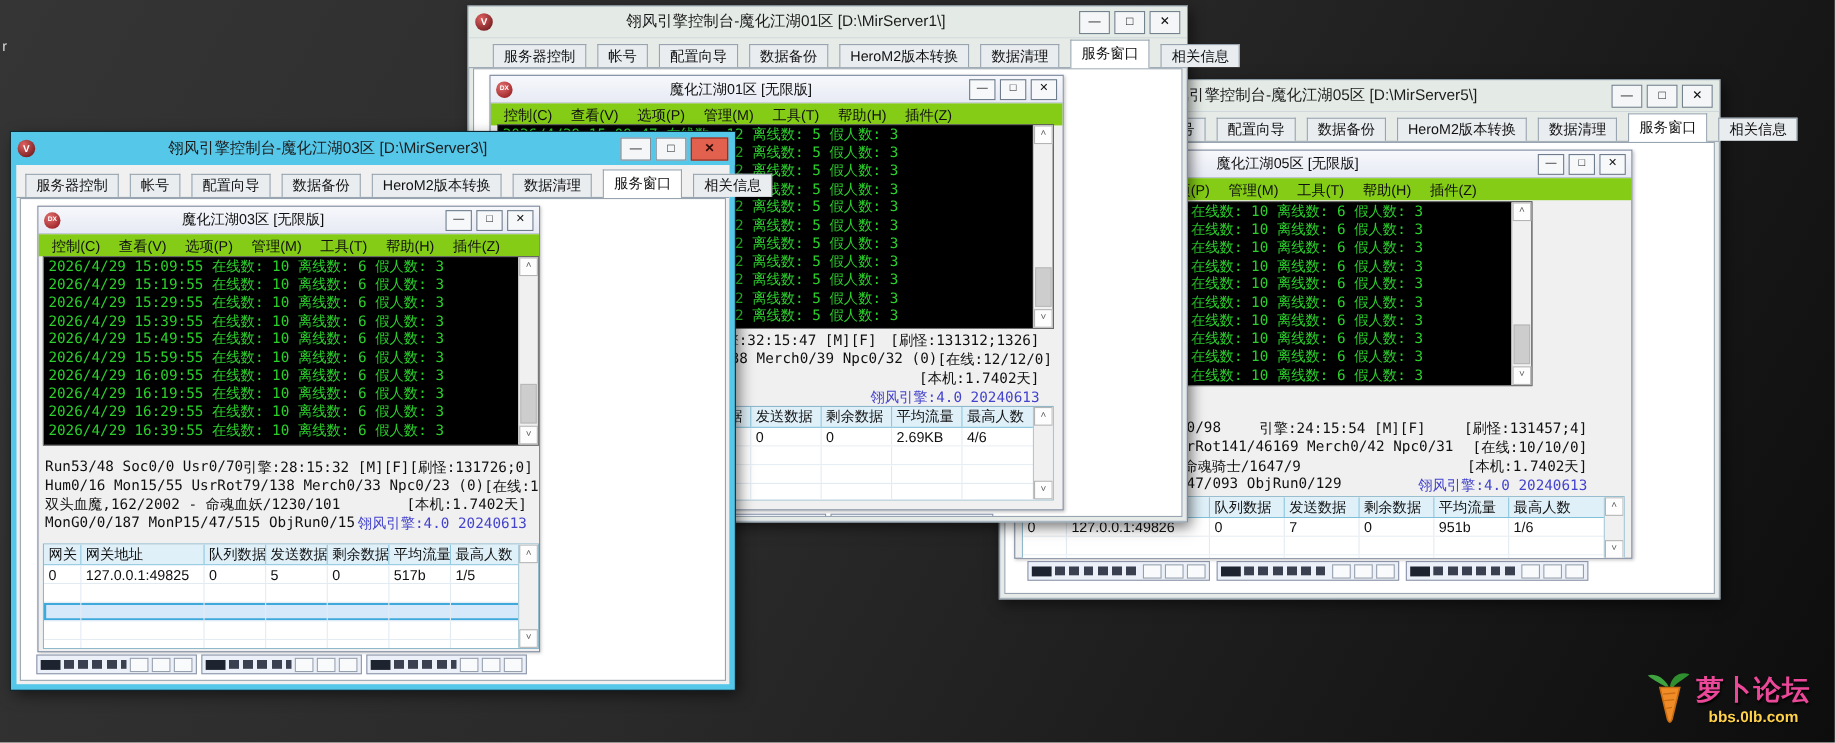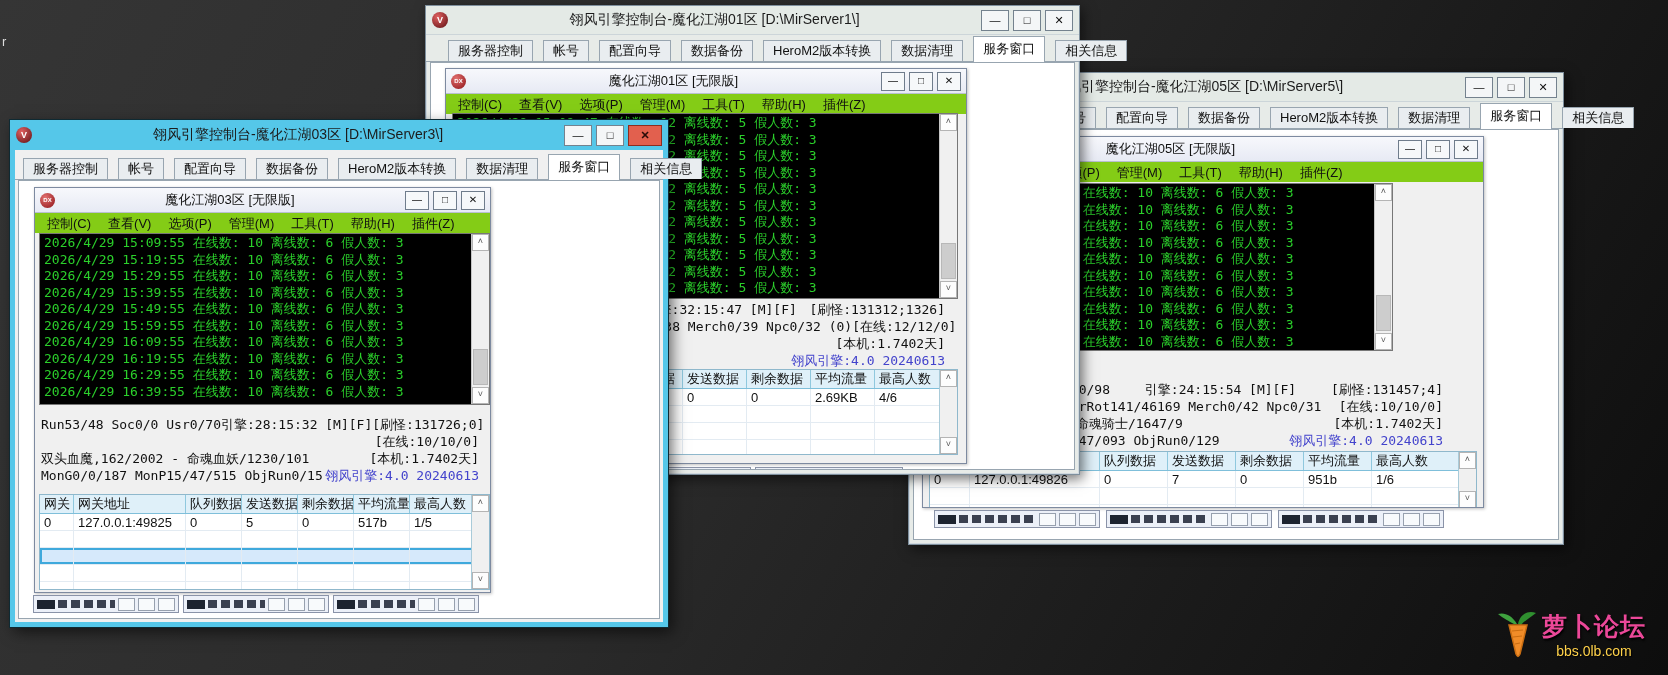--- a/index.html
+++ b/index.html
@@ -104,21 +104,21 @@
   #win-left .mdi{left:3px;right:3px;top:30px;bottom:3px;}
   #win-left .child{left:15px;top:6px;width:455px;height:404px;}
   #win-left .consolewrap{left:4px;top:45px;width:449px;height:170px;}
   #win-left .status{left:6px;top:228px;width:438px;text-align:right;}
   #win-left .gwtable{left:4px;top:306px;width:449px;height:94px;}
   
   .stray{position:absolute;left:2px;top:34px;color:#ddd;font-size:13px;}
   .wm{position:absolute;right:22px;bottom:16px;display:flex;align-items:center;gap:4px;z-index:10;}
   .wm-texts{display:flex;flex-direction:column;align-items:center;}
   .wm-title{font-size:25px;font-weight:bold;color:#ec4899;text-shadow:1px 2px 2px #000;letter-spacing:1px;}
-  .wm-url{font-size:14px;font-weight:normal;color:#ffd24a;text-shadow:1px 1px 1px #000;}
+  .wm-url{font-size:14px;font-weight:bold;color:#ffd24a;text-shadow:1px 1px 1px #000;}
 </style>
 </head>
 <body>
 
 <span class="stray">r</span>
 
 <div class="win inactive" id="win-center">
   <div class="tb">
     <span class="appicon">V</span>
     <span class="title">翎风引擎控制台-魔化江湖01区 [D:\MirServer1\]</span>
@@ -444,21 +444,21 @@
           <div class="vsb">
             <span class="sarr">˄</span>
             <span class="strack">
                 <span class="sthumb atbottom"></span>
               </span>
             <span class="sarr">˅</span>
           </div>
         </div>
         <div class="status">
           <div class="srow"><span class="sl">Run53/48 Soc0/0 Usr0/70</span><span class="sm">引擎:28:15:32 [M][F]</span><span class="sr">[刷怪:131726;0]</span></div>
-          <div class="srow"><span class="sm"></span><span class="sr">[在线:10/10/0]</span></div>
+          <div class="srow"><span class="sl">Hum0/16 Mon15/55 UsrRot79/138 Merch0/33 Npc0/23 (0)</span><span class="sm"></span><span class="sr">[在线:10/10/0]</span></div>
           <div class="srow"><span class="sl">双头血魔,162/2002 - 命魂血妖/1230/101</span><span class="sm"></span><span class="sr">[本机:1.7402天]</span></div>
           <div class="srow"><span class="sl">MonG0/0/187 MonP15/47/515 ObjRun0/15</span><span class="sm"></span><span class="sr ver">翎风引擎:4.0 20240613</span></div>
         </div>
         <div class="gwtable cols-left">
           <div class="tbl">
             <div class="trow thead">
                 <div>网关</div>
                 <div>网关地址</div>
                 <div>队列数据</div>
                 <div>发送数据</div>

